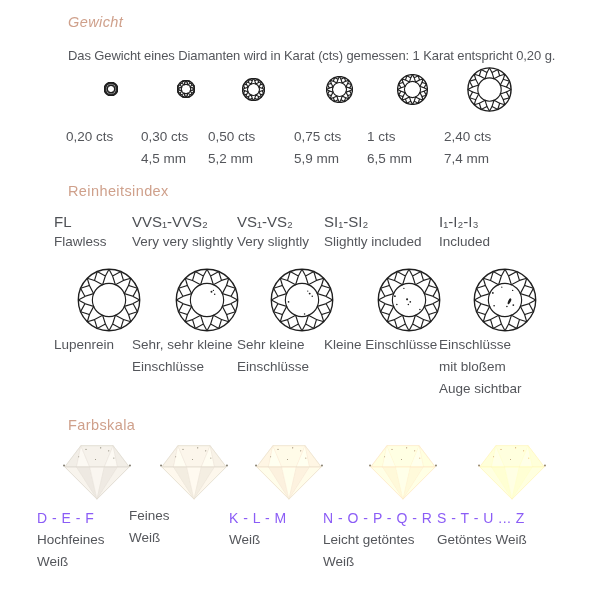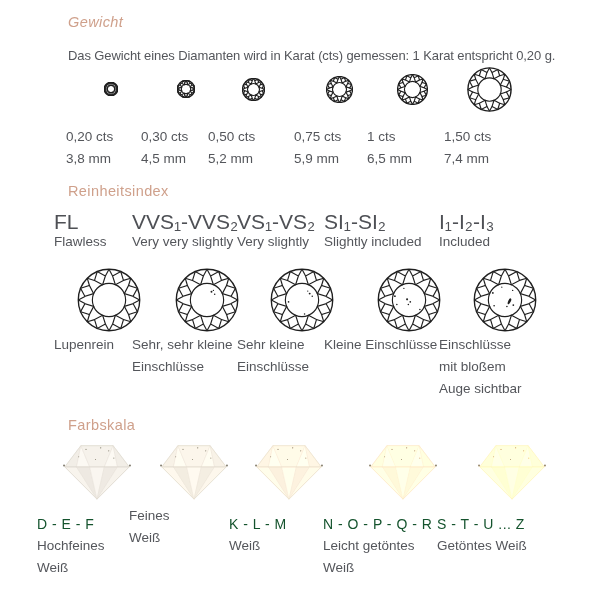--- a/index.html
+++ b/index.html
@@ -23,28 +23,28 @@
     font-size:13px;line-height:20px;letter-spacing:-.1px;color:#54565b;
   }
   .col{position:absolute;transform:translateX(-50%);text-align:left;}
   .lbl{font-size:13.5px;line-height:22px;color:#54565b;}
   
   .wcol{top:64px;width:90px;}
   .wcol .icon-box{height:50px;display:flex;align-items:center;justify-content:center;}
   .wcol .carat{margin-top:12px;}
   
   .ccol{top:212px;}
-  .ccol .code{font-size:21px;line-height:20px;color:#4e5055;}
+  .ccol .code{font-size:15px;line-height:20px;color:#4e5055;}
   .ccol .name-en{font-size:13.5px;line-height:20px;}
   .ccol .icon-box{margin-top:16px;height:66px;display:flex;align-items:flex-start;justify-content:center;}
   .ccol .name-de{white-space:pre-line;}
   
   .fcol{top:442px;}
   .fcol .photo-box{height:63px;display:flex;align-items:center;justify-content:center;}
-  .fcol .letters{margin-top:8px;font-size:14px;line-height:22px;letter-spacing:.5px;color:#14532d;}
+  .fcol .letters{margin-top:2px;font-size:14px;line-height:22px;letter-spacing:.5px;color:#8b5cf6;}
   .fcol .name-de{white-space:pre-line;}
   .tint-1{filter:sepia(.05);}
   .tint-2{filter:sepia(.12);}
   .tint-3{filter:sepia(.22) saturate(1.1);}
   .tint-4{filter:sepia(.38) saturate(1.2);}
   .tint-5{filter:sepia(.6) saturate(1.3);}
   .defs-svg{position:absolute;width:0;height:0;overflow:hidden;}
 </style>
 </head>
 <body>
@@ -102,21 +102,20 @@
   <div id="h-gewicht" class="heading">Gewicht</div>
   <p class="desc">Das Gewicht eines Diamanten wird in Karat (cts) gemessen: 1 Karat entspricht 0,20 g.</p>
 
   <div class="col wcol" style="left:111px">
     <div class="icon-box">
         <svg viewBox="-50 -50 100 100" width="14" height="14">
           <use href="#bt" xlink:href="#bt"></use>
         </svg>
       </div>
     <div class="lbl carat">0,20 cts</div>
-    <div class="lbl">3,8 mm</div>
   </div>
   <div class="col wcol" style="left:186px">
     <div class="icon-box">
         <svg viewBox="-50 -50 100 100" width="18" height="18">
           <use href="#bt" xlink:href="#bt"></use>
         </svg>
       </div>
     <div class="lbl carat">0,30 cts</div>
     <div class="lbl">4,5 mm</div>
   </div>
@@ -146,21 +145,21 @@
       </div>
     <div class="lbl carat">1 cts</div>
     <div class="lbl">6,5 mm</div>
   </div>
   <div class="col wcol" style="left:489px">
     <div class="icon-box">
         <svg viewBox="-50 -50 100 100" width="45" height="45">
           <use href="#bt" xlink:href="#bt"></use>
         </svg>
       </div>
-    <div class="lbl carat">1,50 cts</div>
+    <div class="lbl carat">2,40 cts</div>
     <div class="lbl">7,4 mm</div>
   </div>
 
   <div id="h-reinheit" class="heading">Reinheitsindex</div>
 
   <div class="col ccol" style="left:109px;width:110px">
     <div class="code">FL</div>
     <div class="lbl name-en">Flawless</div>
     <div class="icon-box">
       <svg viewBox="-50 -50 100 100" width="64" height="64">

